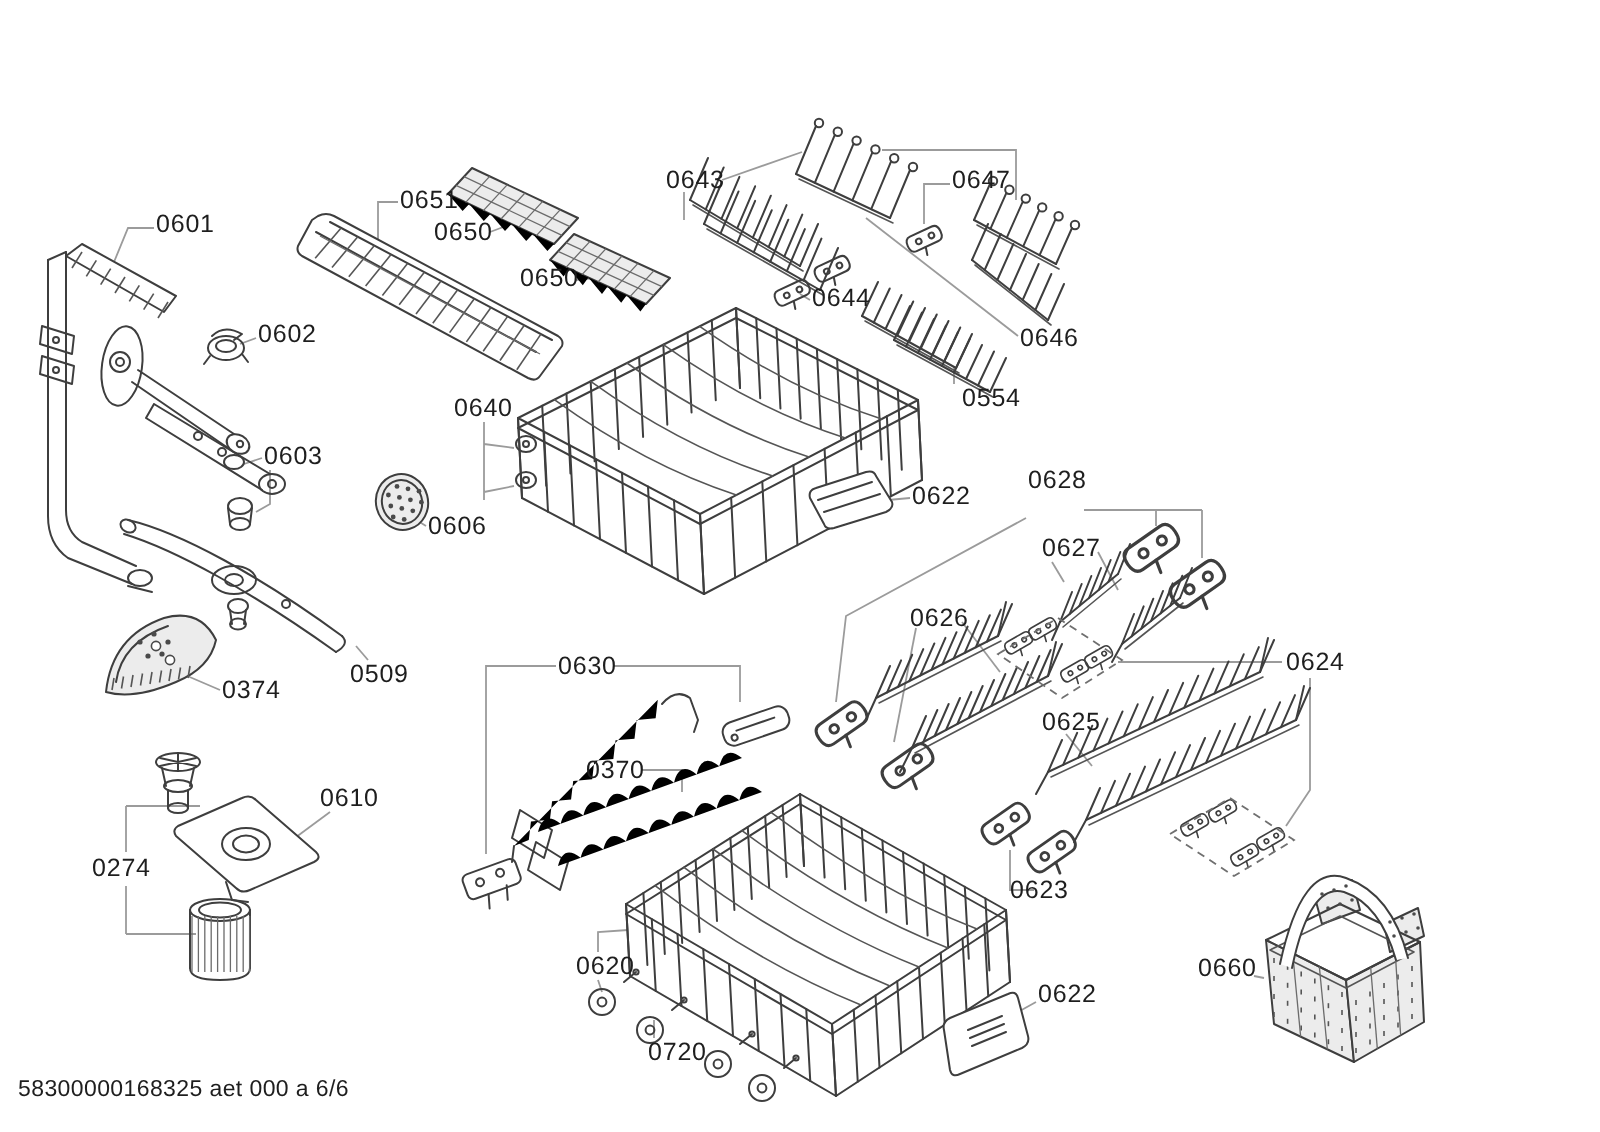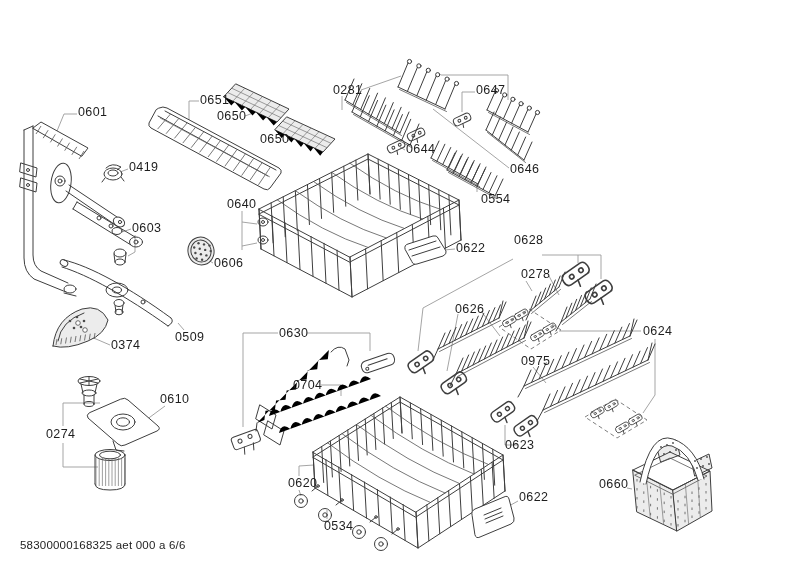--- a/index.html
+++ b/index.html
@@ -2,21 +2,21 @@
 <html><head>
 <meta charset="utf-8">
 <style>
   html,body{margin:0;padding:0;background:#fff;}
   .canvas{position:relative;width:800px;height:566px;background:#ffffff;overflow:hidden;
           font-family:"Liberation Sans",sans-serif;}
   svg#art{position:absolute;left:0;top:0;}
   svg#art *{vector-effect:none;}
   .lbl{position:absolute;font-size:12.5px;line-height:12px;color:#1e1e1e;
        white-space:nowrap;letter-spacing:.4px;}
-  .footer{position:absolute;left:20px;top:539px;font-size:11.5px;color:#1e1e1e;letter-spacing:.2px;}
+  .footer{position:absolute;left:9px;top:539px;font-size:11.5px;color:#1e1e1e;letter-spacing:.2px;}
   
   .a{stroke:#3e3e3e;fill:none;stroke-width:1;stroke-linecap:round;stroke-linejoin:round;}
   .thin{stroke:#6b6b6b;stroke-width:.65;fill:none;}
   .thin2{stroke:#555;stroke-width:.8;fill:none;}
   .lead{stroke:#9b9b9b;stroke-width:.9;fill:none;}
   .dash{stroke:#707070;stroke-width:.9;fill:none;stroke-dasharray:4 3;}
   .fillg{fill:#ececec;}
   .wfill{fill:#ffffff;}
   .dot{fill:#4a4a4a;stroke:none;}
   .hole{stroke:#4a4a4a;fill:#fff;stroke-width:.8;}
@@ -740,41 +740,41 @@
         <circle cx="695" cy="461" r="0.9" class="dot"></circle>
         <circle cx="701" cy="459" r="0.9" class="dot"></circle>
         <circle cx="707" cy="457" r="0.9" class="dot"></circle>
         <circle cx="697" cy="468" r="0.9" class="dot"></circle>
         <circle cx="703" cy="466" r="0.9" class="dot"></circle>
         <circle cx="709" cy="464" r="0.9" class="dot"></circle>
       </g>
 </svg>
 
 <span class="lbl" style="left:78px;top:106px">0601</span>
-<span class="lbl" style="left:129px;top:161px">0419</span>
+<span class="lbl" style="left:129px;top:161px">0602</span>
 <span class="lbl" style="left:132px;top:222px">0603</span>
 <span class="lbl" style="left:175px;top:331px">0509</span>
 <span class="lbl" style="left:111px;top:339px">0374</span>
 <span class="lbl" style="left:214px;top:257px">0606</span>
 <span class="lbl" style="left:160px;top:393px">0610</span>
 <span class="lbl" style="left:46px;top:428px">0274</span>
 <span class="lbl" style="left:288px;top:477px">0620</span>
-<span class="lbl" style="left:324px;top:520px">0534</span>
+<span class="lbl" style="left:324px;top:520px">0720</span>
 <span class="lbl" style="left:456px;top:242px">0622</span>
 <span class="lbl" style="left:519px;top:491px">0622</span>
 <span class="lbl" style="left:505px;top:439px">0623</span>
 <span class="lbl" style="left:643px;top:325px">0624</span>
-<span class="lbl" style="left:521px;top:355px">0975</span>
+<span class="lbl" style="left:521px;top:355px">0625</span>
 <span class="lbl" style="left:455px;top:303px">0626</span>
-<span class="lbl" style="left:521px;top:268px">0278</span>
+<span class="lbl" style="left:521px;top:268px">0627</span>
 <span class="lbl" style="left:514px;top:234px">0628</span>
 <span class="lbl" style="left:279px;top:327px">0630</span>
-<span class="lbl" style="left:293px;top:379px">0704</span>
+<span class="lbl" style="left:293px;top:379px">0370</span>
 <span class="lbl" style="left:227px;top:198px">0640</span>
-<span class="lbl" style="left:333px;top:84px">0281</span>
+<span class="lbl" style="left:333px;top:84px">0643</span>
 <span class="lbl" style="left:406px;top:143px">0644</span>
 <span class="lbl" style="left:481px;top:193px">0554</span>
 <span class="lbl" style="left:510px;top:163px">0646</span>
 <span class="lbl" style="left:476px;top:84px">0647</span>
 <span class="lbl" style="left:217px;top:110px">0650</span>
 <span class="lbl" style="left:260px;top:133px">0650</span>
 <span class="lbl" style="left:200px;top:94px">0651</span>
 <span class="lbl" style="left:599px;top:478px">0660</span>
 
 <span class="footer">58300000168325 aet 000 a 6/6</span>

